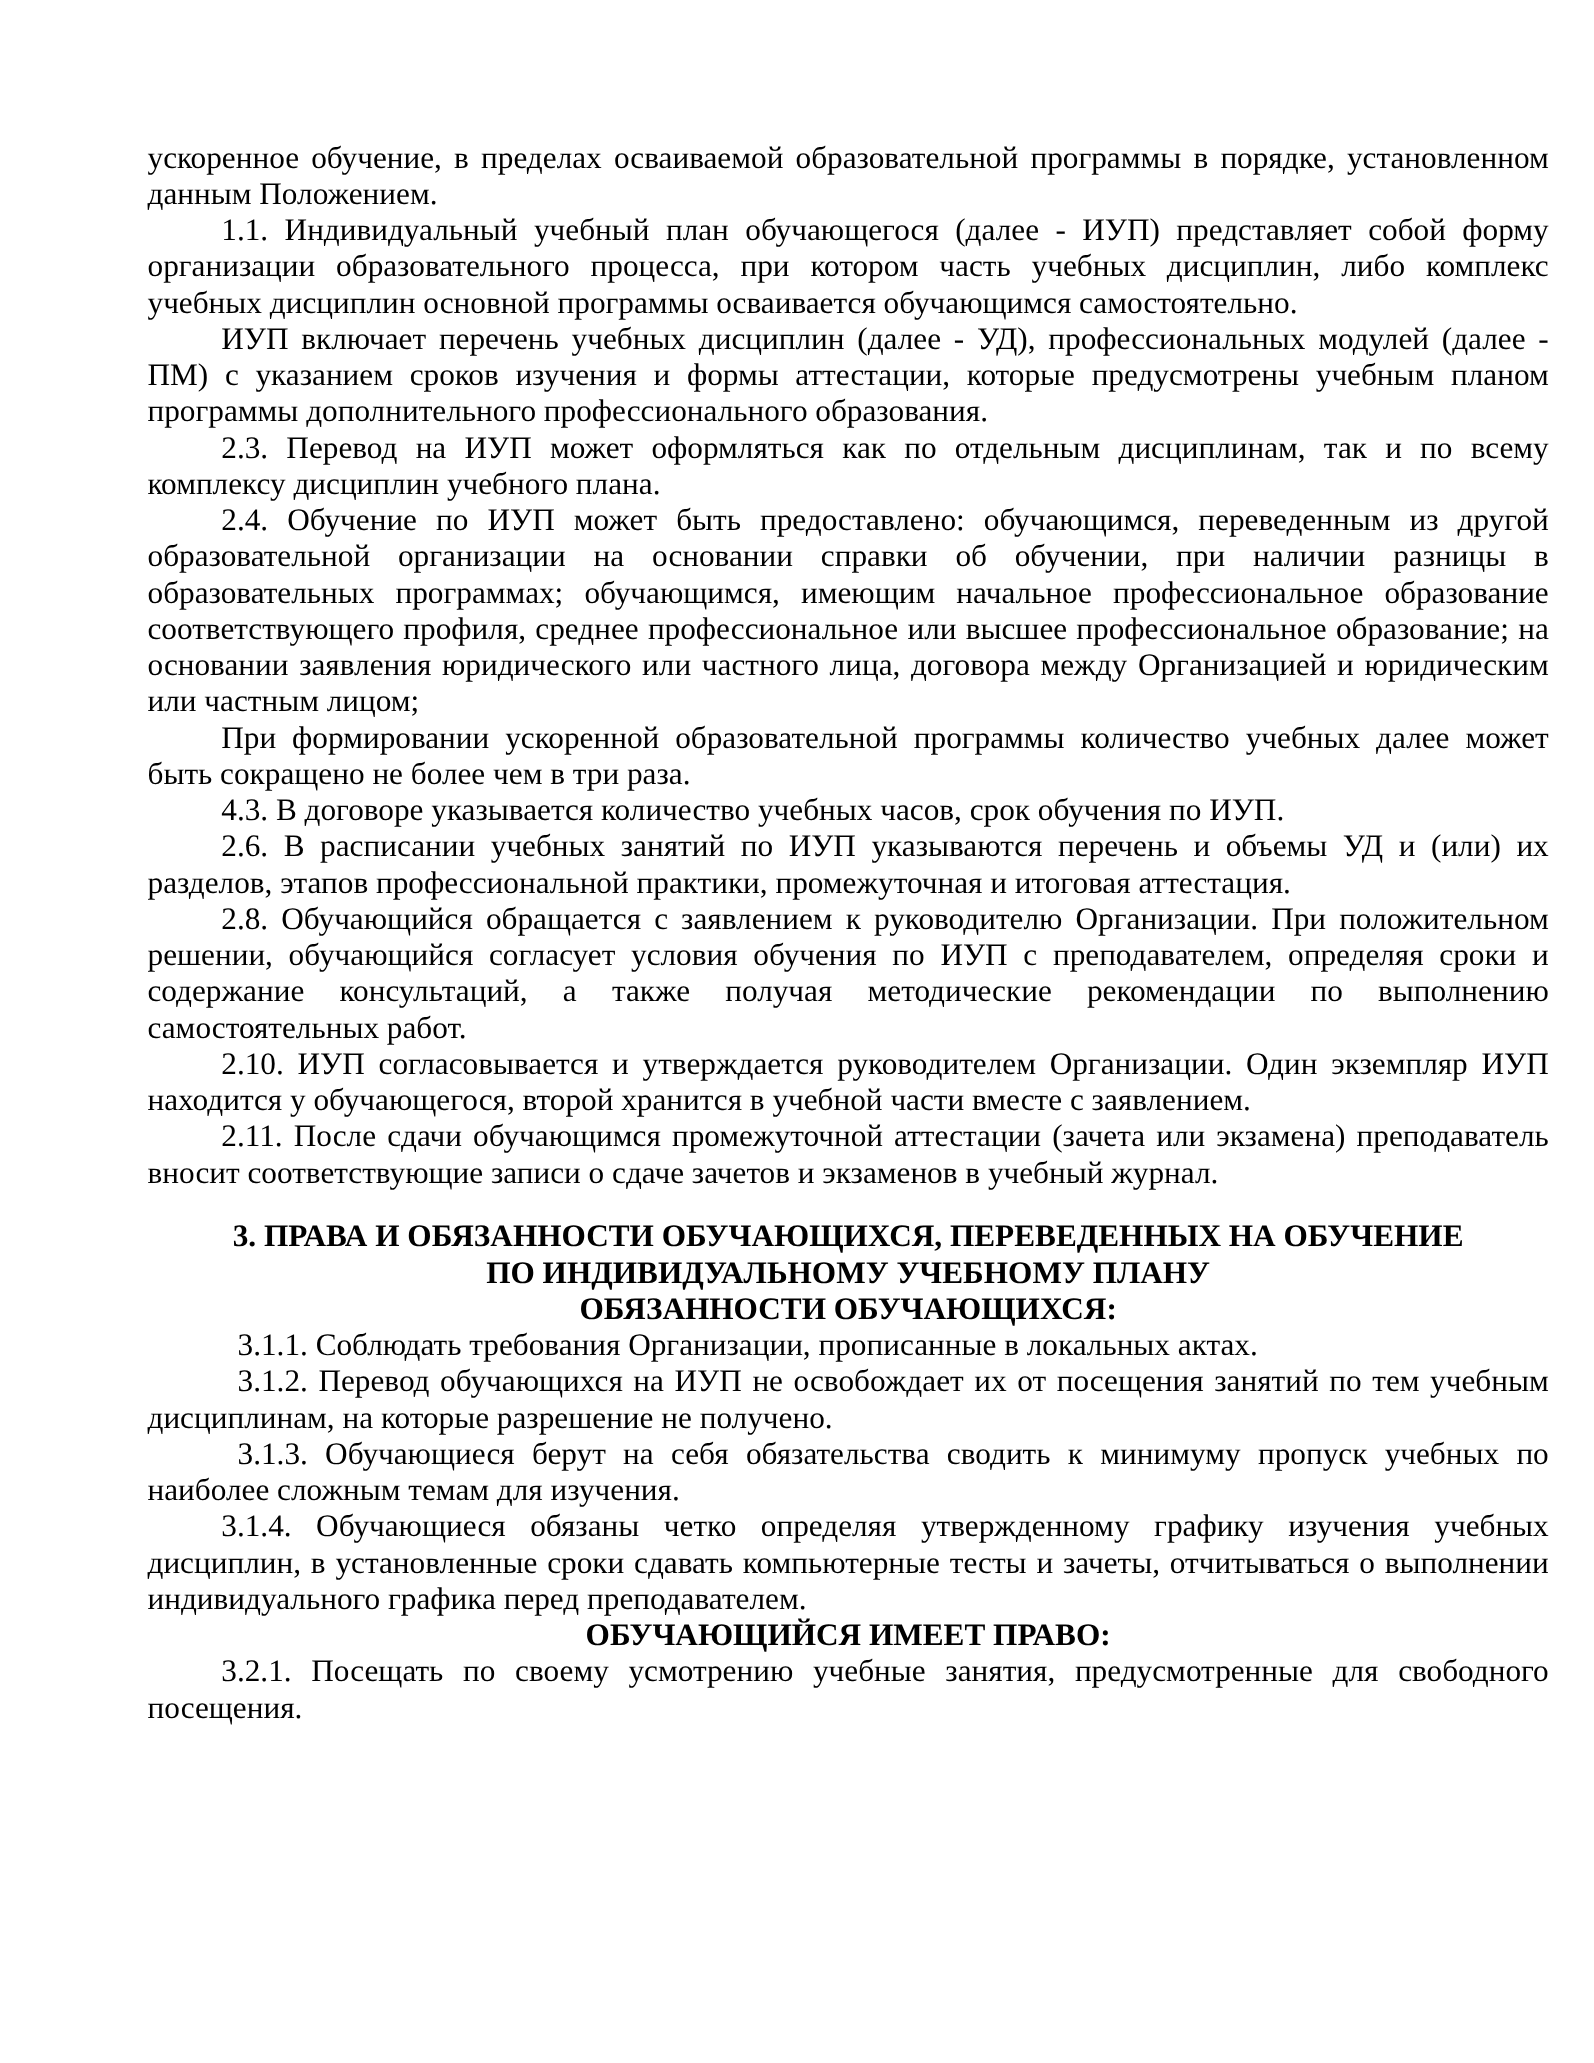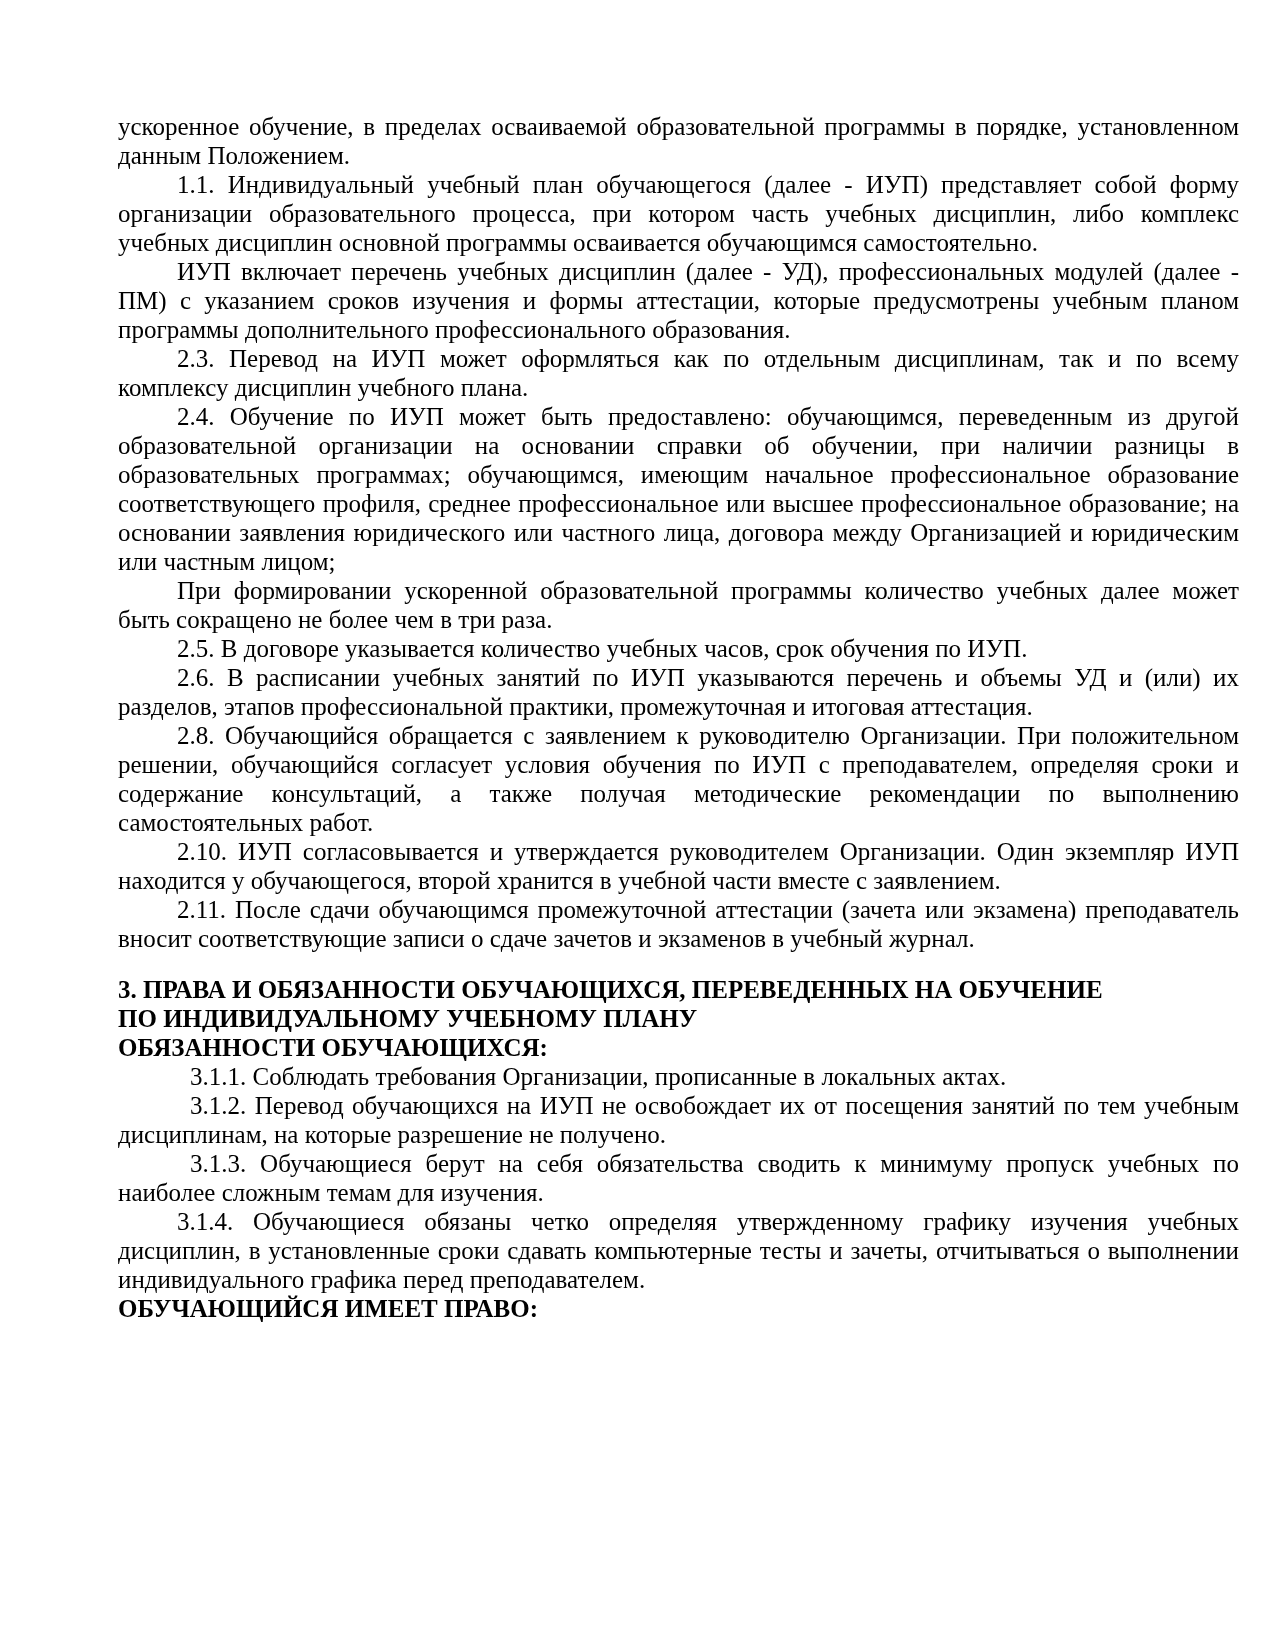--- a/index.html
+++ b/index.html
@@ -32,21 +32,21 @@
     text-indent: 0;
   }
   .para.extra-indent {
     text-indent: 72px;
   }
   .heading {
     margin: 0;
     font-size: 25px;
     line-height: 29px;
     font-weight: bold;
-    text-align: left;
+    text-align: center;
     text-indent: 0;
   }
   .gap-before {
     margin-top: 22px;
   }
   .hline {
     display: block;
   }
 </style>
 </head>
@@ -54,34 +54,35 @@
 
 <div class="page">
   <div class="content">
 
     <p class="para noindent">ускоренное обучение, в пределах осваиваемой образовательной программы в порядке, установленном данным Положением.</p>
     <p class="para">1.1. Индивидуальный учебный план обучающегося (далее - ИУП) представляет собой форму организации образовательного процесса, при котором часть учебных дисциплин, либо комплекс учебных дисциплин основной программы осваивается обучающимся самостоятельно.</p>
     <p class="para">ИУП включает перечень учебных дисциплин (далее - УД), профессиональных модулей (далее - ПМ) с указанием сроков изучения и формы аттестации, которые предусмотрены учебным планом программы дополнительного профессионального образования.</p>
     <p class="para">2.3. Перевод на ИУП может оформляться как по отдельным дисциплинам, так и по всему комплексу дисциплин учебного плана.</p>
     <p class="para">2.4. Обучение по ИУП может быть предоставлено: обучающимся, переведенным из другой образовательной организации на основании справки об обучении, при наличии разницы в образовательных программах; обучающимся, имеющим начальное профессиональное образование соответствующего профиля, среднее профессиональное или высшее профессиональное образование; на основании заявления юридического или частного лица, договора между Организацией и юридическим или частным лицом;</p>
     <p class="para">При формировании ускоренной образовательной программы количество учебных далее может быть сокращено не более чем в три раза.</p>
-    <p class="para">2.5. В договоре указывается количество учебных часов, срок обучения по ИУП.</p>
+    <p class="para">4.3. В договоре указывается количество учебных часов, срок обучения по ИУП.</p>
     <p class="para">2.6. В расписании учебных занятий по ИУП указываются перечень и объемы УД и (или) их разделов, этапов профессиональной практики, промежуточная и итоговая аттестация.</p>
     <p class="para">2.8. Обучающийся обращается с заявлением к руководителю Организации. При положительном решении, обучающийся согласует условия обучения по ИУП с преподавателем, определяя сроки и содержание консультаций, а также получая методические рекомендации по выполнению самостоятельных работ.</p>
     <p class="para">2.10. ИУП согласовывается и утверждается руководителем Организации. Один экземпляр ИУП находится у обучающегося, второй хранится в учебной части вместе с заявлением.</p>
     <p class="para">2.11. После сдачи обучающимся промежуточной аттестации (зачета или экзамена) преподаватель вносит соответствующие записи о сдаче зачетов и экзаменов в учебный журнал.</p>
 
     <div class="heading gap-before">
       <span class="hline">3. ПРАВА И ОБЯЗАННОСТИ ОБУЧАЮЩИХСЯ, ПЕРЕВЕДЕННЫХ НА ОБУЧЕНИЕ</span>
       <span class="hline">ПО ИНДИВИДУАЛЬНОМУ УЧЕБНОМУ ПЛАНУ</span>
     </div>
     <div class="heading">ОБЯЗАННОСТИ ОБУЧАЮЩИХСЯ:</div>
 
     <p class="para extra-indent">3.1.1. Соблюдать требования Организации, прописанные в локальных актах.</p>
     <p class="para extra-indent">3.1.2. Перевод обучающихся на ИУП не освобождает их от посещения занятий по тем учебным дисциплинам, на которые разрешение не получено.</p>
     <p class="para extra-indent">3.1.3. Обучающиеся берут на себя обязательства сводить к минимуму пропуск учебных по наиболее сложным темам для изучения.</p>
     <p class="para">3.1.4. Обучающиеся обязаны четко определяя утвержденному графику изучения учебных дисциплин, в установленные сроки сдавать компьютерные тесты и зачеты, отчитываться о выполнении индивидуального графика перед преподавателем.</p>
 
     <div class="heading">ОБУЧАЮЩИЙСЯ ИМЕЕТ ПРАВО:</div>
 
+    <p class="para">3.2.1. Посещать по своему усмотрению учебные занятия, предусмотренные для свободного посещения.</p>
 
   </div>
 </div>
 
 </body></html>

